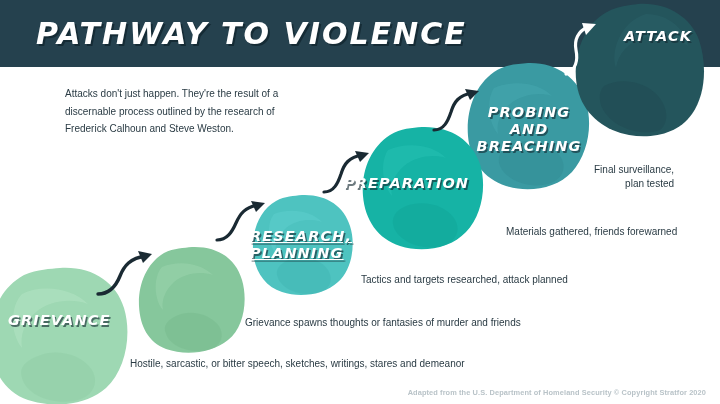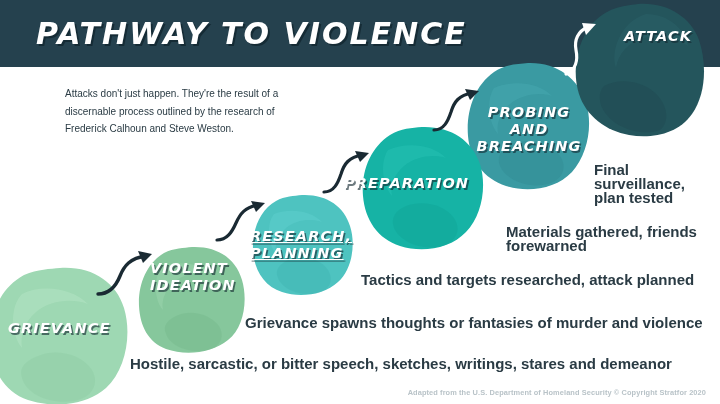--- a/index.html
+++ b/index.html
@@ -89,24 +89,25 @@
     position: absolute;
     z-index: 4;
     overflow: visible;
   }
 
   
   .desc {
     position: absolute;
     z-index: 6;
     color: #2a3b44;
-    font-size: 15px;
-    font-weight: bold;
+    font-size: 10px;
+    font-weight: normal;
     line-height: 14px;
     white-space: pre-line;
+    text-align: right;
   }
 
   
   .footer-credit {
     position: absolute;
     left: 0;
     top: 388px;
     width: 706px;
     text-align: right;
     z-index: 6;
@@ -207,24 +208,22 @@
   <svg class="arrow" style="left:432px; top:88px; width:54px; height:44px;" viewBox="0 0 54 44">
     <path d="M2 42 C12 42 16 33 19 24 C22 14 27 7 40 5" stroke="#1a2a33" stroke-width="3.2" fill="none" stroke-linecap="round"></path>
     <path d="M47 3 L33 1 L38 12 Z" fill="#1a2a33"></path>
   </svg>
 
   <svg class="arrow" style="left:554px; top:20px; width:46px; height:56px;" viewBox="0 0 46 56">
     <path d="M12 54 C22 50 24 40 22 30 C20 20 24 11 34 7" stroke="#ffffff" stroke-width="3.2" fill="none" stroke-linecap="round"></path>
     <path d="M42 4 L28 3 L32 15 Z" fill="#ffffff"></path>
   </svg>
 
-  <div class="stage-label" style="left:8px; top:320px;">GRIEVANCE</div>
-
-  <div class="stage-label" style="left:150px; top:260px;">VIOLENT
-IDEATION</div>
+  <div class="stage-label" style="left:8px; top:312px;">GRIEVANCE</div>
+
 
   <div class="stage-label" style="left:250px; top:228px;text-decoration:underline;">RESEARCH,
 PLANNING</div>
 
   <div class="stage-label" style="left:344px; top:175px;">PREPARATION</div>
 
   <div class="stage-label" style="left:466px; top:104px; text-align:center; width:126px;">PROBING AND
 BREACHING</div>
 
   <div class="stage-label" style="left:624px; top:28px;">ATTACK</div>
@@ -232,19 +231,19 @@
   <div class="title">PATHWAY TO VIOLENCE</div>
   <div class="intro">Attacks don't just happen. They're the result of a discernable process outlined by the research of Frederick Calhoun and Steve Weston.</div>
 
   <div class="desc" style="left:594px; top:163px;">Final surveillance,
 plan tested</div>
 
   <div class="desc" style="left:476px; top:225px;margin-left:30px;">Materials gathered, friends forewarned</div>
 
   <div class="desc" style="left:361px; top:273px;">Tactics and targets researched, attack planned</div>
 
-  <div class="desc" style="left:245px; top:316px;">Grievance spawns thoughts or fantasies of murder and violence</div>
+  <div class="desc" style="left:245px; top:316px;">Grievance spawns thoughts or fantasies of murder and friends</div>
 
   <div class="desc" style="left:130px; top:357px;">Hostile, sarcastic, or bitter speech, sketches, writings, stares and demeanor</div>
 
   <div class="footer-credit">Adapted from the U.S. Department of Homeland Security  © Copyright Stratfor 2020</div>
 
 </div>
 
 </body></html>

